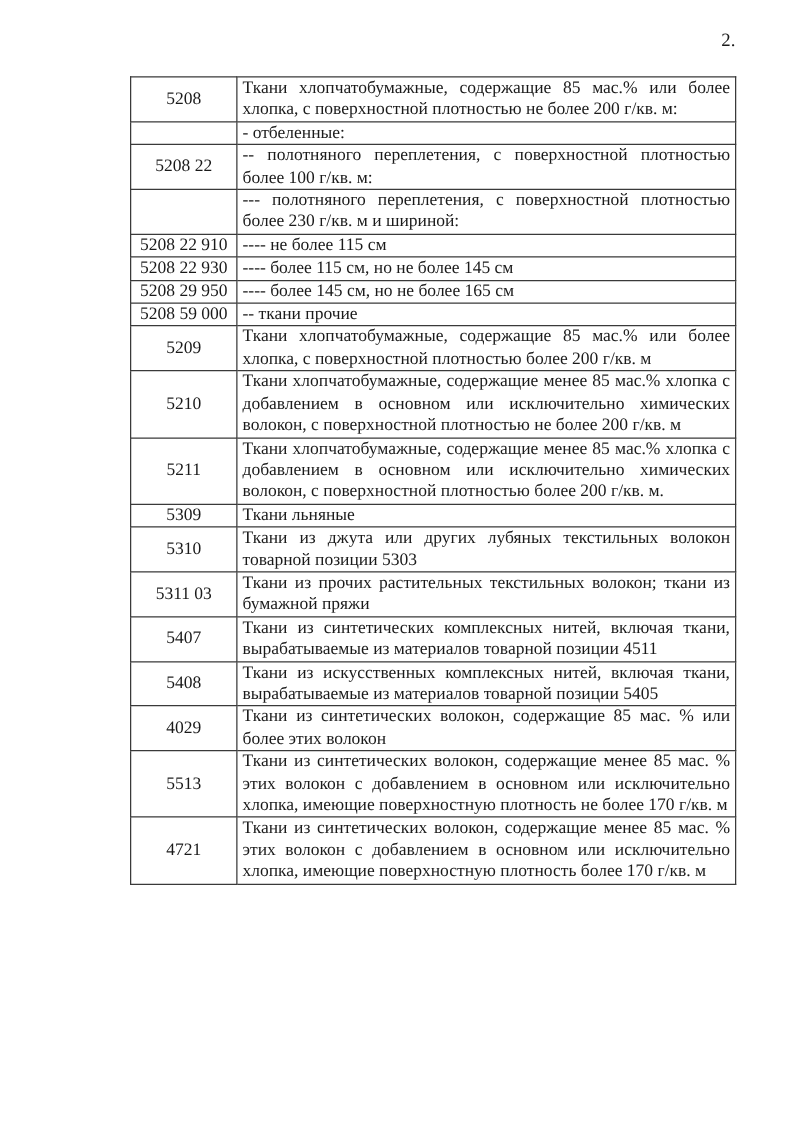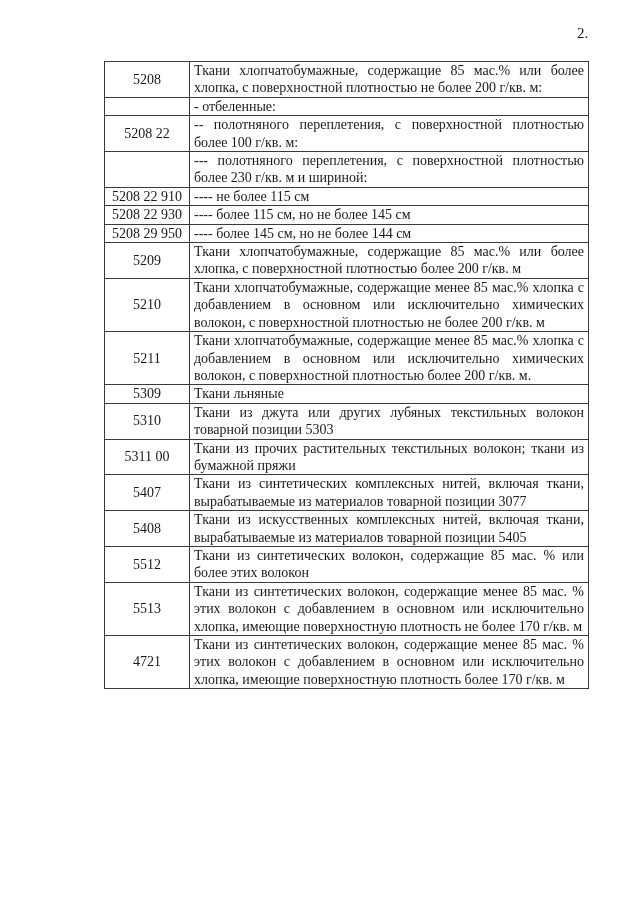--- a/index.html
+++ b/index.html
@@ -46,21 +46,25 @@
       <tr>
         <td class="code">5208 22 910</td>
         <td class="desc">---- не более 115 см</td>
       </tr>
       <tr>
         <td class="code">5208 22 930</td>
         <td class="desc">---- более 115 см, но не более 145 см</td>
       </tr>
       <tr>
         <td class="code">5208 29 950</td>
-        <td class="desc">---- более 145 см, но не более 144 см</td>
+        <td class="desc">---- более 145 см, но не более 165 см</td>
+      </tr>
+      <tr>
+        <td class="code">5208 59 000</td>
+        <td class="desc">-- ткани прочие</td>
       </tr>
       <tr>
         <td class="code">5209</td>
         <td class="desc">Ткани хлопчатобумажные, содержащие 85 мас.% или более хлопка, с поверхностной плотностью более 200 г/кв. м</td>
       </tr>
       <tr>
         <td class="code">5210</td>
         <td class="desc">Ткани хлопчатобумажные, содержащие менее 85 мас.% хлопка с добавлением в основном или исключительно химических волокон, с поверхностной плотностью не более 200 г/кв. м</td>
       </tr>
       <tr>
@@ -69,33 +73,33 @@
       </tr>
       <tr>
         <td class="code">5309</td>
         <td class="desc">Ткани льняные</td>
       </tr>
       <tr>
         <td class="code">5310</td>
         <td class="desc">Ткани из джута или других лубяных текстильных волокон товарной позиции 5303</td>
       </tr>
       <tr>
-        <td class="code">5311 00</td>
+        <td class="code">5311 03</td>
         <td class="desc">Ткани из прочих растительных текстильных волокон; ткани из бумажной пряжи</td>
       </tr>
       <tr>
         <td class="code">5407</td>
-        <td class="desc">Ткани из синтетических комплексных нитей, включая ткани, вырабатываемые из материалов товарной позиции 3077</td>
+        <td class="desc">Ткани из синтетических комплексных нитей, включая ткани, вырабатываемые из материалов товарной позиции 4511</td>
       </tr>
       <tr>
         <td class="code">5408</td>
         <td class="desc">Ткани из искусственных комплексных нитей, включая ткани, вырабатываемые из материалов товарной позиции 5405</td>
       </tr>
       <tr>
-        <td class="code">5512</td>
+        <td class="code">4029</td>
         <td class="desc">Ткани из синтетических волокон, содержащие 85 мас. % или более этих волокон</td>
       </tr>
       <tr>
         <td class="code">5513</td>
         <td class="desc">Ткани из синтетических волокон, содержащие менее 85 мас. % этих волокон с добавлением в основном или исключительно хлопка, имеющие поверхностную плотность не более 170 г/кв. м</td>
       </tr>
       <tr>
         <td class="code">4721</td>
         <td class="desc">Ткани из синтетических волокон, содержащие менее 85 мас. % этих волокон с добавлением в основном или исключительно хлопка, имеющие поверхностную плотность более 170 г/кв. м</td>
       </tr>

